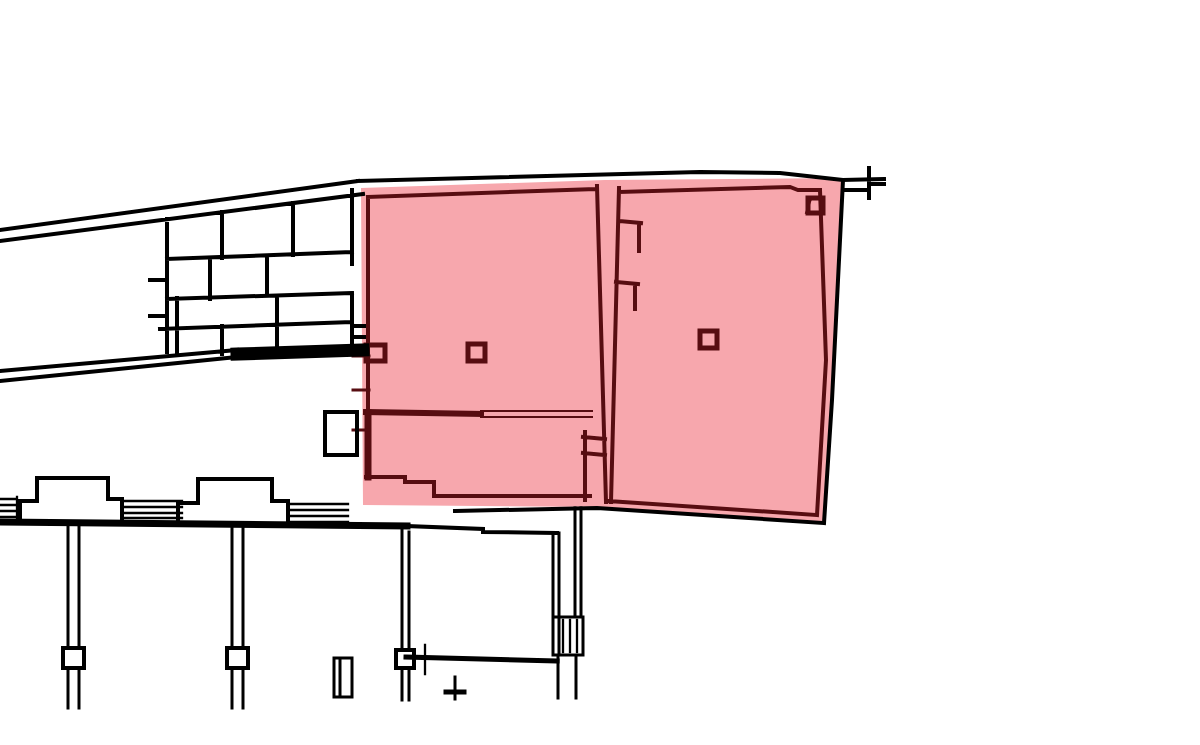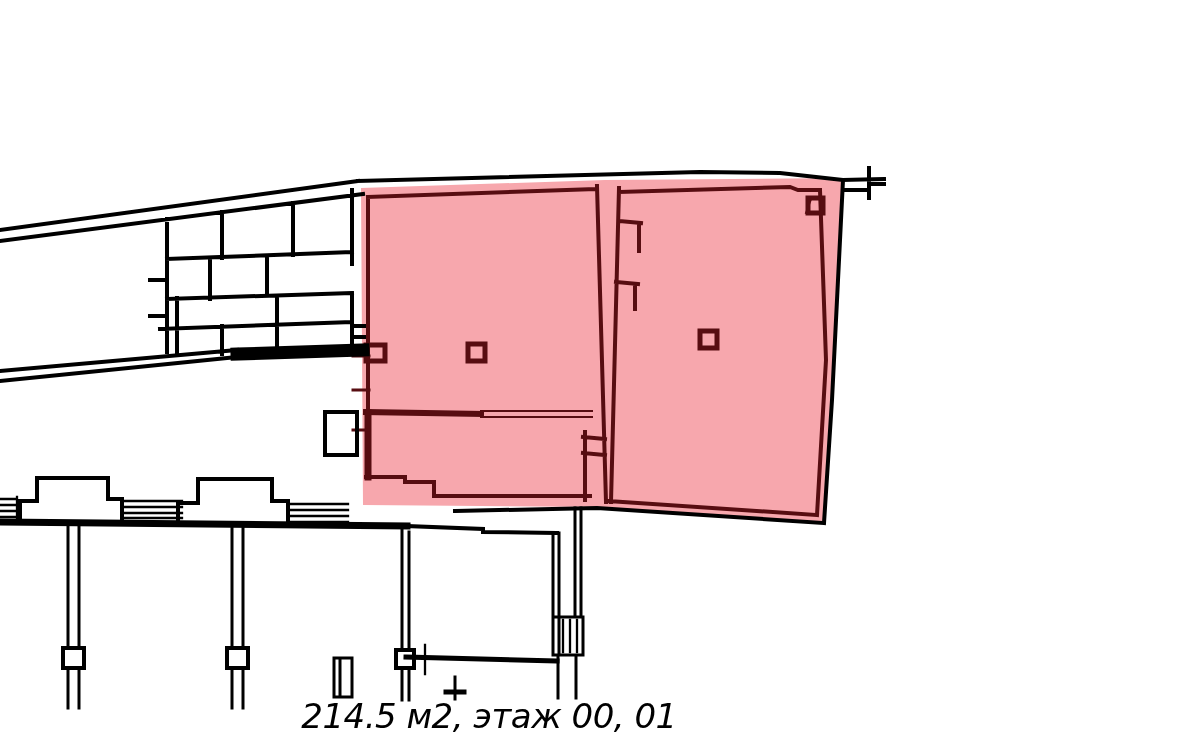--- a/index.html
+++ b/index.html
@@ -132,14 +132,13 @@
         M0,499 L17,499 M0,505 L17,505 M0,511 L17,511 M0,517 L17,517 M17,497 L17,519
         M122,501 L182,501 M122,507 L182,507 M122,513 L182,513 M122,518 L182,518
         M288,504 L348,504 M288,510 L348,510 M288,516 L348,516 M288,522 L348,522
         M563,620 L563,652 M570,620 L570,652 M577,620 L577,652
         M425,645 L425,674"></path>
       <path stroke-width="7" d="M0,522 L407,526"></path>
       <path stroke-width="13" d="M237,354 L363,350"></path>
     </g>
   </svg>
 
-  <div class="caption">214.5 м2, этаж 00, 01</div>
 </div>
 
 </body></html>

